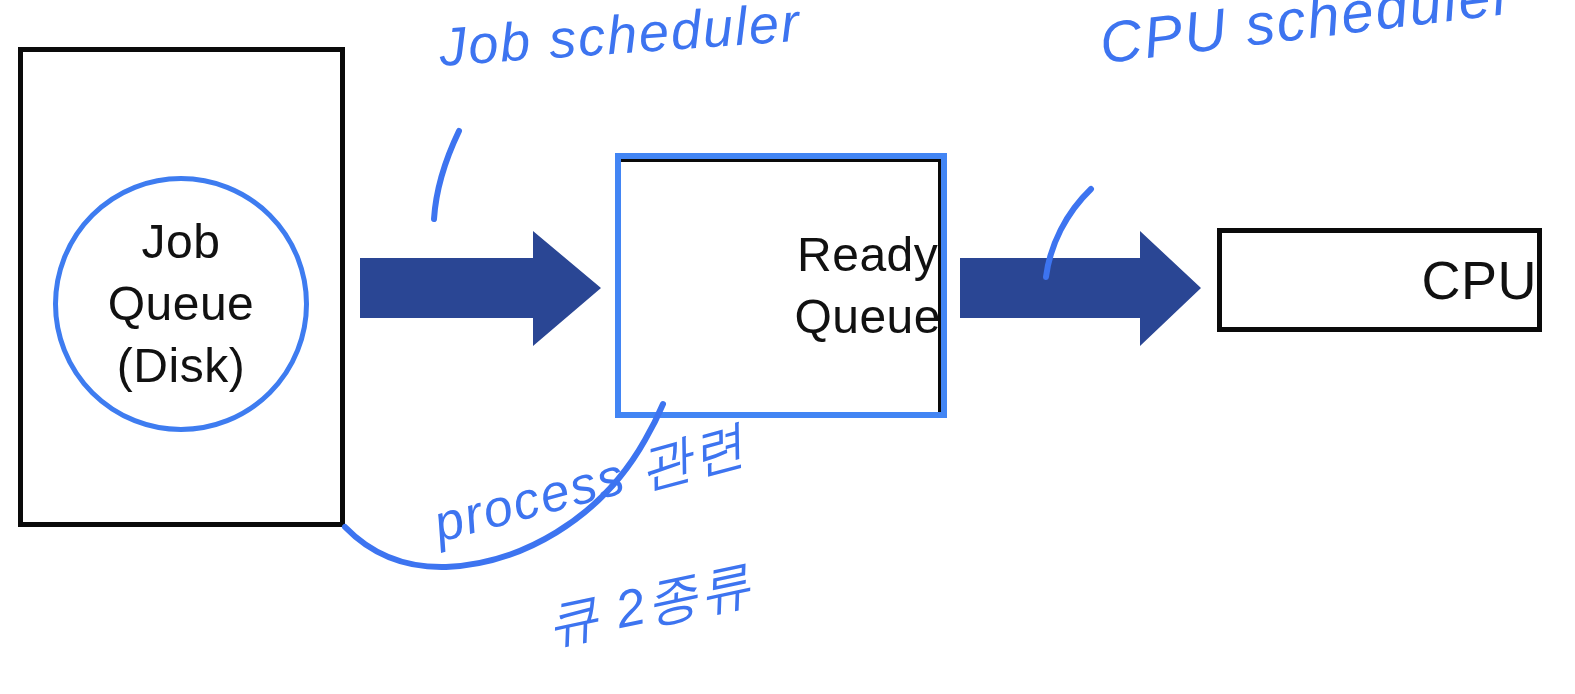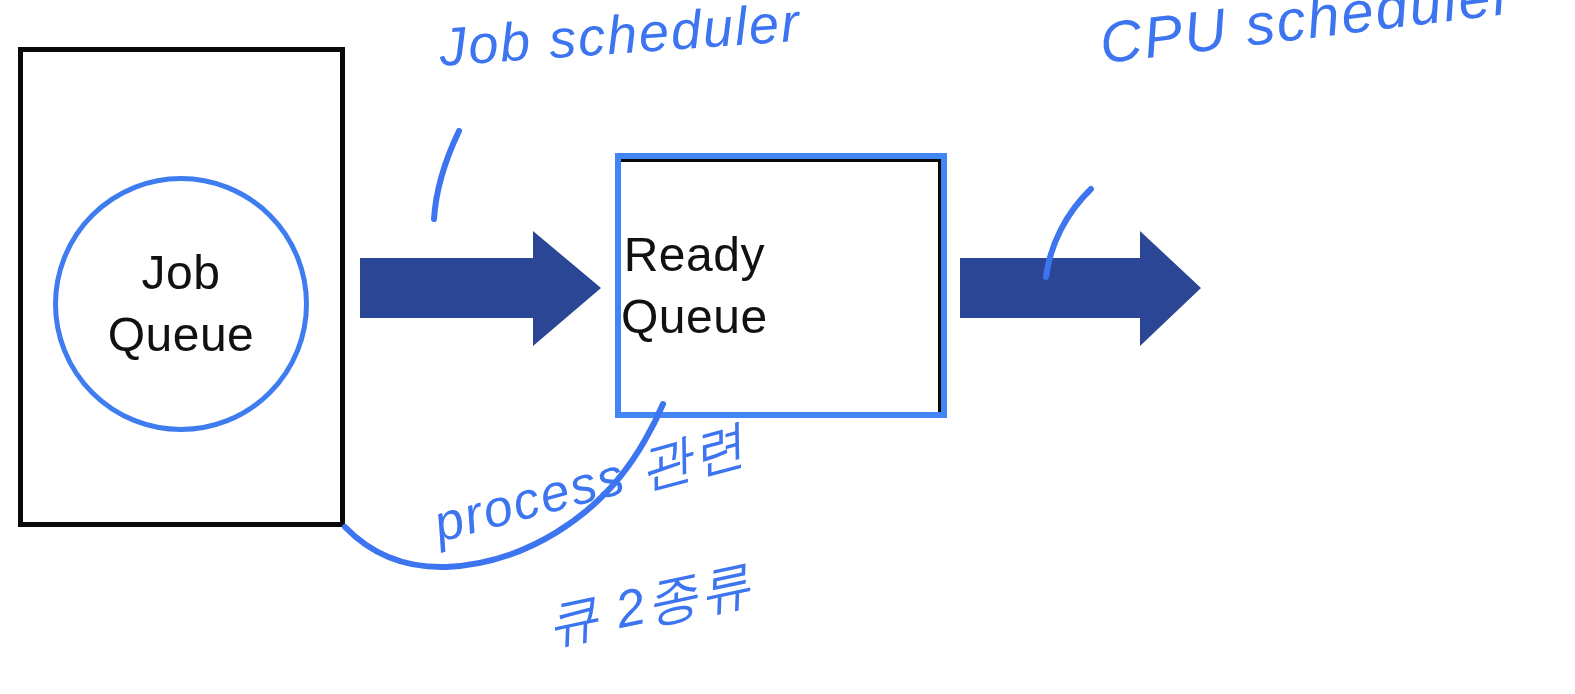--- a/index.html
+++ b/index.html
@@ -8,21 +8,21 @@
     --highlight_blue:#4285F4;
     --arrow_navy:#2A4694;
     --outline_black:#0a0a0a;
     --text_black:#111111;
   }
   html,body{margin:0;padding:0;background:#ffffff;}
   .stage{
     position:relative;width:1575px;height:694px;background:#ffffff;overflow:hidden;
     font-family:"Liberation Sans",sans-serif;
   }
-  .box{position:absolute;box-sizing:border-box;display:flex;align-items:center;justify-content:flex-start;}
+  .box{position:absolute;box-sizing:border-box;display:flex;align-items:center;justify-content:flex-end;}
   .jq-box{left:18px;top:47px;width:327px;height:480px;border:5px solid var(--outline_black);}
   .jq-circle{
     position:absolute;left:53px;top:176px;width:256px;height:256px;box-sizing:border-box;
     border:5px solid var(--shape_blue);border-radius:50%;
     display:flex;align-items:center;justify-content:center;
   }
   .rq-box{left:615px;top:153px;width:332px;height:265px;border:6px solid var(--highlight_blue);}
   .rq-box::after{
     content:"";position:absolute;inset:0;pointer-events:none;
     border-top:3px solid var(--outline_black);border-right:3px solid var(--outline_black);
@@ -48,30 +48,34 @@
 </head>
 <body>
 
 <div class="stage">
 
   <div class="box jq-box"></div>
   <div class="jq-circle">
     <div class="node-label">
       <div>Job</div>
       <div>Queue</div>
+      <div>(Disk)</div>
     </div>
   </div>
 
   <div class="box rq-box">
     <div class="node-label">
       <div>Ready</div>
       <div>Queue</div>
     </div>
   </div>
 
+  <div class="box cpu-box">
+    <div class="node-label cpu-label">CPU</div>
+  </div>
 
   <svg class="overlay" viewBox="0 0 1575 694">
     <polygon class="arrow" points="360,258 533,258 533,231 601,288 533,346 533,318 360,318"></polygon>
     <polygon class="arrow" points="960,258 1140,258 1140,231 1201,288 1140,346 1140,318 960,318"></polygon>
     <path class="ink-stroke" d="M 459 131 C 447 156, 436 188, 434 219"></path>
     <path class="ink-stroke" d="M 1091 189 C 1066 213, 1050 245, 1046 277"></path>
     <path class="ink-stroke" d="M 345 527 C 374 557, 408 568, 446 567 C 520 564, 600 520, 645 440 C 652 428, 658 416, 663 404"></path>
   </svg>
 
   <div class="handwriting ann-job">Job scheduler</div>

